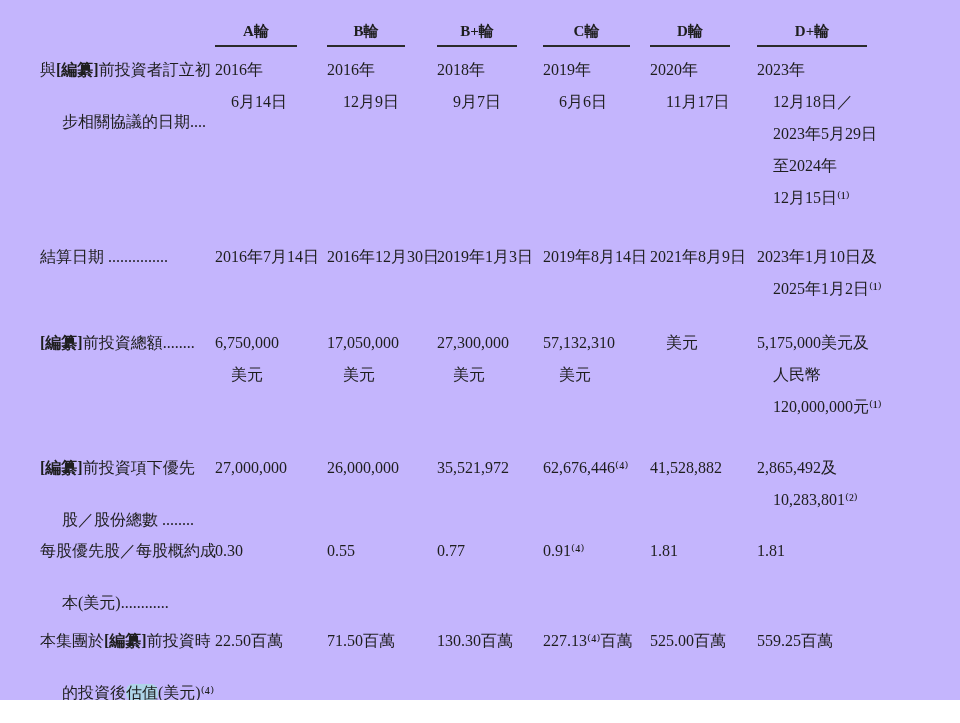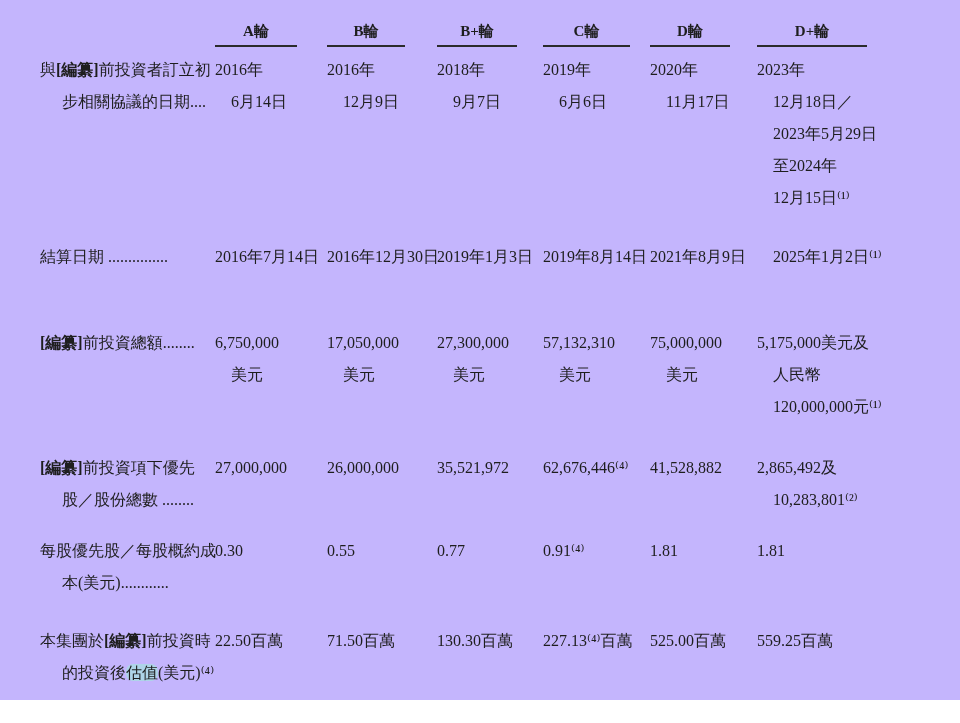--- a/index.html
+++ b/index.html
@@ -12,21 +12,21 @@
     position:relative;width:960px;height:700px;overflow:hidden;background:#c4b5fd;
   }
   .row{
     position:absolute;left:40px;
     display:grid;
     grid-template-columns:175px 112px 110px 106px 107px 107px 170px;
     font-size:16px;line-height:32px;
   }
   .cell{white-space:nowrap;}
   .cell .cont{padding-left:16px;}
-  .label .cont{padding-left:22px;}
+  .label .cont{padding-left:22px;margin-top:20px;}
   .label b{font-weight:700;margin-top:12px;}
   .hdr{font-weight:700;font-size:15px;line-height:18px;}
   .colhead{
     display:inline-block;text-align:center;
     border-bottom:2px solid #2b2b2b;padding-bottom:5px;
   }
   .hl{background:#aed4e8;border-radius:7px;}
   .clip-wrap{position:absolute;left:0;top:700px;width:960px;height:15px;overflow:hidden;}
   .clip-wrap .row{position:absolute;top:0;}
 </style>
@@ -90,20 +90,21 @@
     <div class="cell">
         <div class="ln">2019年1月3日</div>
       </div>
     <div class="cell">
         <div class="ln">2019年8月14日</div>
       </div>
     <div class="cell">
         <div class="ln">2021年8月9日</div>
       </div>
     <div class="cell">
+        <div class="ln">2023年1月10日及</div>
         <div class="cont">2025年1月2日⁽¹⁾</div>
       </div>
   </div>
 
   <div class="row" style="top:327px">
     <div class="cell label">
       <div><b>[編纂]</b><span>前投資總額........</span></div>
     </div>
     <div class="cell">
         <div class="ln">6,750,000</div>
@@ -115,21 +116,20 @@
       </div>
     <div class="cell">
         <div class="ln">27,300,000</div>
         <div class="cont">美元</div>
       </div>
     <div class="cell">
         <div class="ln">57,132,310</div>
         <div class="cont">美元</div>
       </div>
     <div class="cell">
-        <div class="ln">75,000,000</div>
         <div class="cont">美元</div>
       </div>
     <div class="cell">
         <div class="ln">5,175,000美元及</div>
         <div class="cont">人民幣</div>
         <div class="cont">120,000,000元⁽¹⁾</div>
       </div>
   </div>
 
   <div class="row" style="top:452px">

